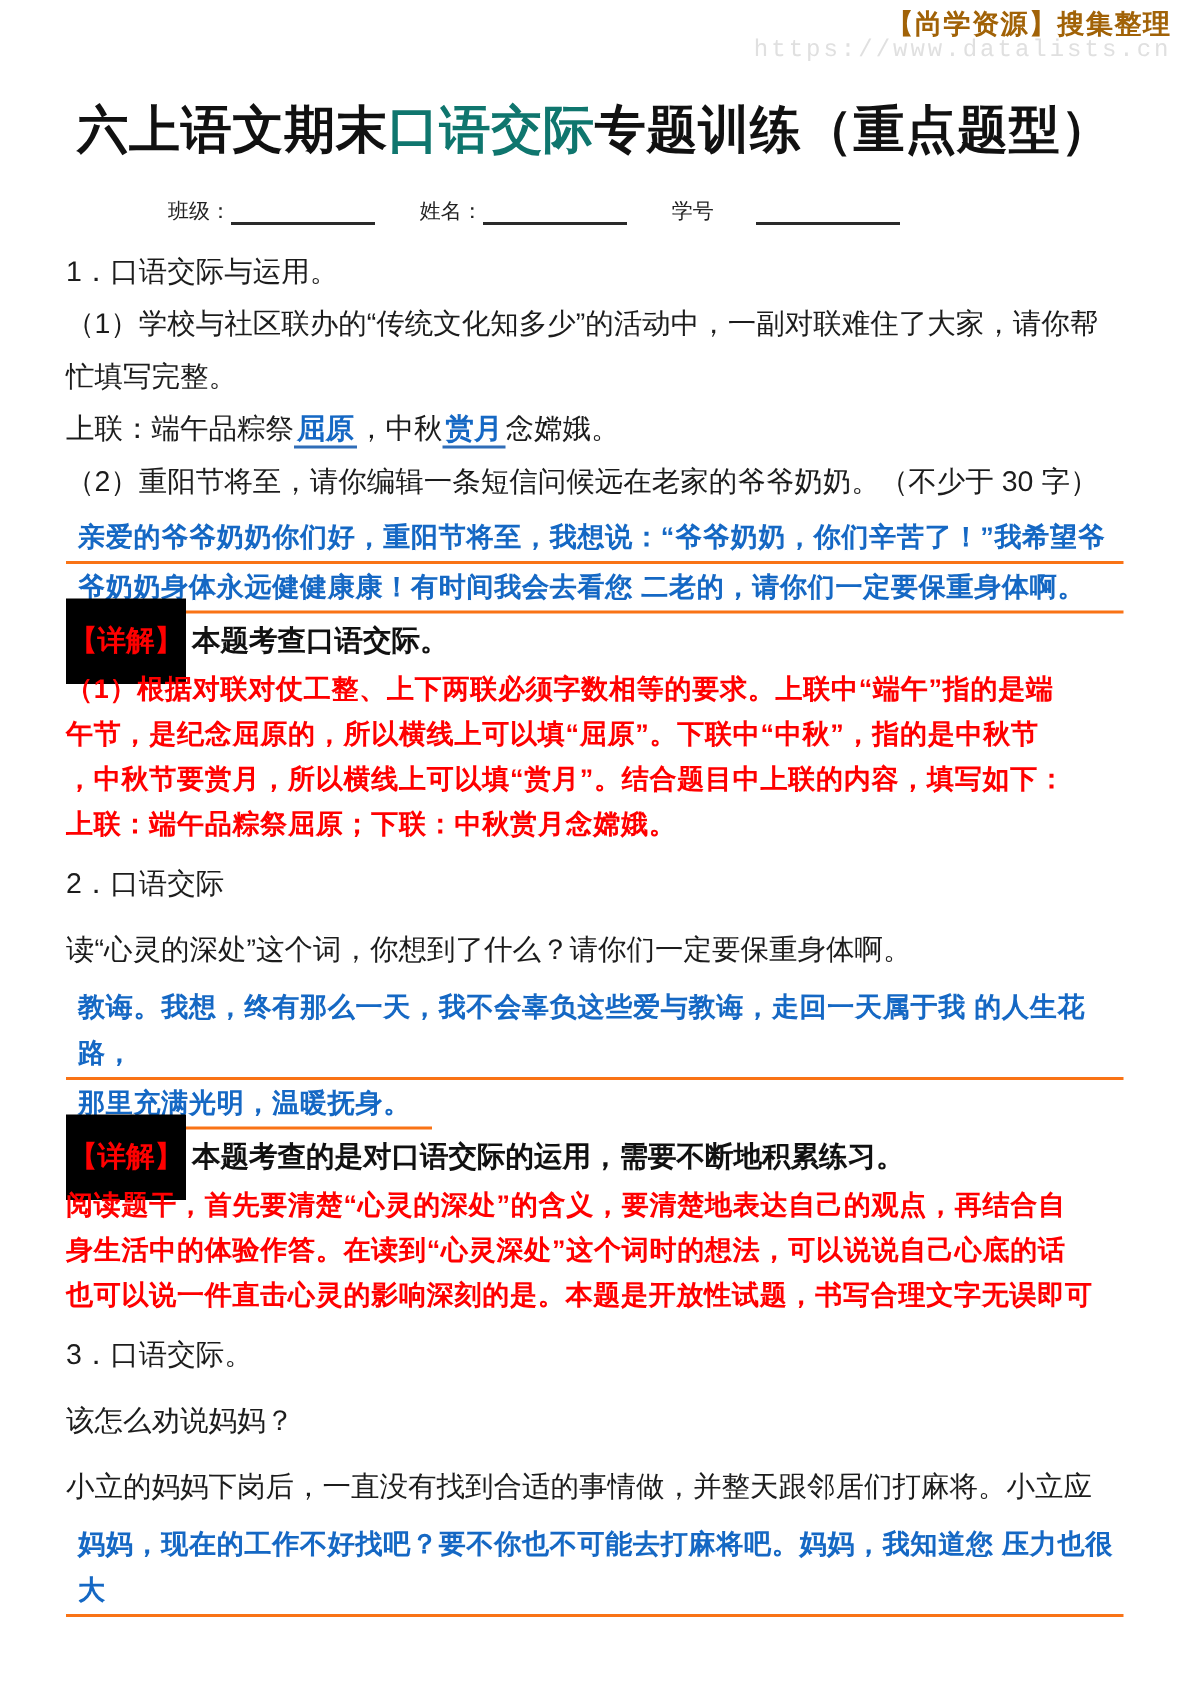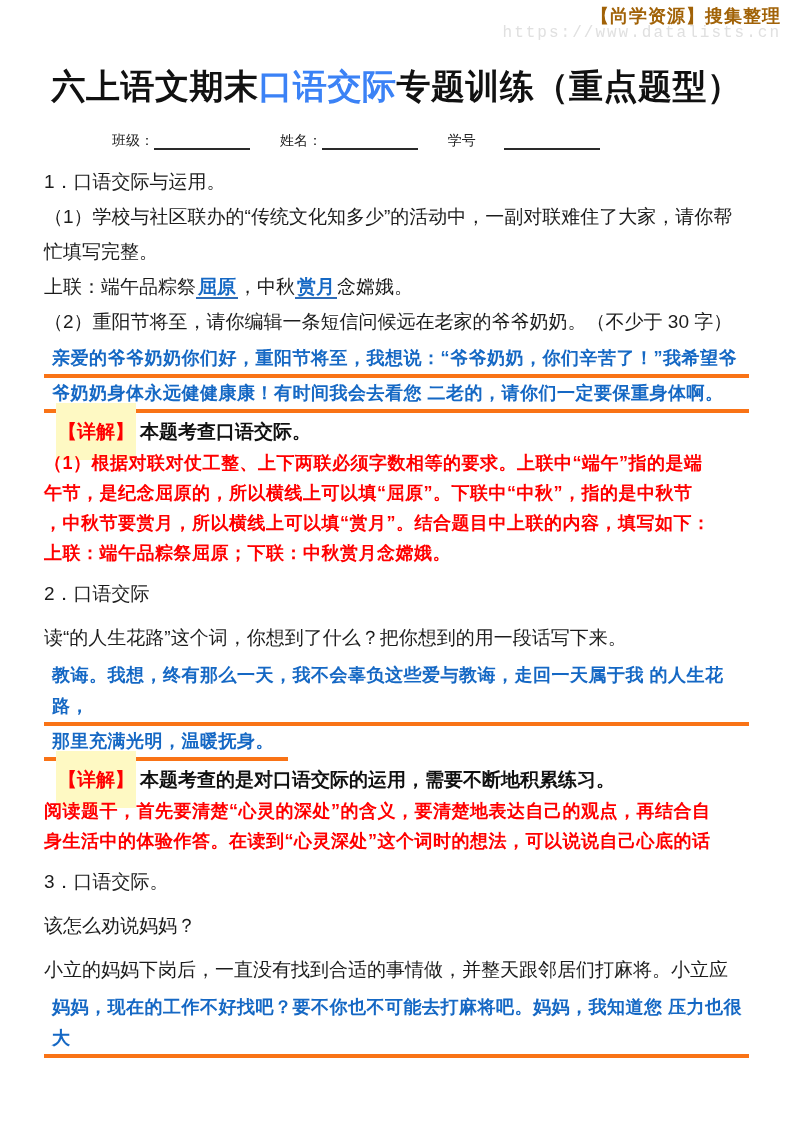--- a/index.html
+++ b/index.html
@@ -34,21 +34,21 @@
   .title {
     margin-top: 64px;
     padding: 0 44px;
     font-size: 34px;
     font-weight: bold;
     letter-spacing: 0.5px;
     text-align: center;
     white-space: nowrap;
     color: #111111;
   }
-  .title .title-red { color: #3b82f6; }
+  .title .title-red { color: #0f766e; }
   .fields {
     margin-top: 22px;
     padding-left: 112px;
     font-size: 14px;
     color: #222;
   }
   .fields .field { margin-right: 26px; }
   .blank-line {
     display: inline-block;
     width: 96px;
@@ -64,21 +64,21 @@
     font-size: 19px;
     line-height: 35px;
     color: #1c1c1c;
   }
   .q-text.spread { line-height: 44px; }
   .blue-line {
     font-size: 18px;
     line-height: 31px;
     font-weight: bold;
     color: #1568c4;
-    border-bottom: 4px solid #f97316;
+    border-bottom: 2px solid #f97316;
     display: block;
     letter-spacing: 0.5px;
     padding-left: 8px;
   }
   .blue-line.fit {
     display: inline-block;
     padding-right: 14px;
   }
   .blue-inline {
     color: #1568c4;
@@ -88,24 +88,23 @@
   }
   .detail-row {
     font-size: 19px;
     line-height: 33px;
     font-weight: bold;
     color: #111;
     margin-top: 2px;
   }
   .detail-label {
     color: #ff0000;
-    background: #fef9c3;
+    background: #000000;
     padding: 18px 2px;
     margin-right: 4px;
-    margin-left: 12px;
   }
   .red-line {
     font-size: 18px;
     line-height: 30px;
     font-weight: bold;
     color: #ff0000;
     letter-spacing: 0.5px;
   }
   .sec { margin-top: 4px; }
   .mt-s { margin-top: 4px; }
@@ -142,29 +141,30 @@
     <div>
       <div class="red-line">（1）根据对联对仗工整、上下两联必须字数相等的要求。上联中“端午”指的是端</div>
       <div class="red-line">午节，是纪念屈原的，所以横线上可以填“屈原”。下联中“中秋”，指的是中秋节</div>
       <div class="red-line">，中秋节要赏月，所以横线上可以填“赏月”。结合题目中上联的内容，填写如下：</div>
       <div class="red-line">上联：端午品粽祭屈原；下联：中秋赏月念嫦娥。</div>
     </div>
   </div>
 
   <div class="sec">
     <div class="q-text spread">2．口语交际</div>
-    <div class="q-text spread">读“的人生花路”这个词，你想到了什么？把你想到的用一段话写下来。</div>
+    <div class="q-text spread">读“心灵的深处”这个词，你想到了什么？请你们一定要保重身体啊。</div>
     <div>
       <span class="blue-line">教诲。我想，终有那么一天，我不会辜负这些爱与教诲，走回一天属于我 的人生花路，</span>
       <span class="blue-line fit">那里充满光明，温暖抚身。</span>
     </div>
     <div class="detail-row"><span class="detail-label">【详解】</span><span>本题考查的是对口语交际的运用，需要不断地积累练习。</span></div>
     <div>
       <div class="red-line">阅读题干，首先要清楚“心灵的深处”的含义，要清楚地表达自己的观点，再结合自</div>
       <div class="red-line">身生活中的体验作答。在读到“心灵深处”这个词时的想法，可以说说自己心底的话</div>
+      <div class="red-line">也可以说一件直击心灵的影响深刻的是。本题是开放性试题，书写合理文字无误即可</div>
     </div>
   </div>
 
   <div class="sec">
     <div class="q-text spread">3．口语交际。</div>
     <div class="q-text spread">该怎么劝说妈妈？</div>
     <div class="q-text spread">小立的妈妈下岗后，一直没有找到合适的事情做，并整天跟邻居们打麻将。小立应</div>
     <div>
       <span class="blue-line">妈妈，现在的工作不好找吧？要不你也不可能去打麻将吧。妈妈，我知道您 压力也很大</span>
       <br>

